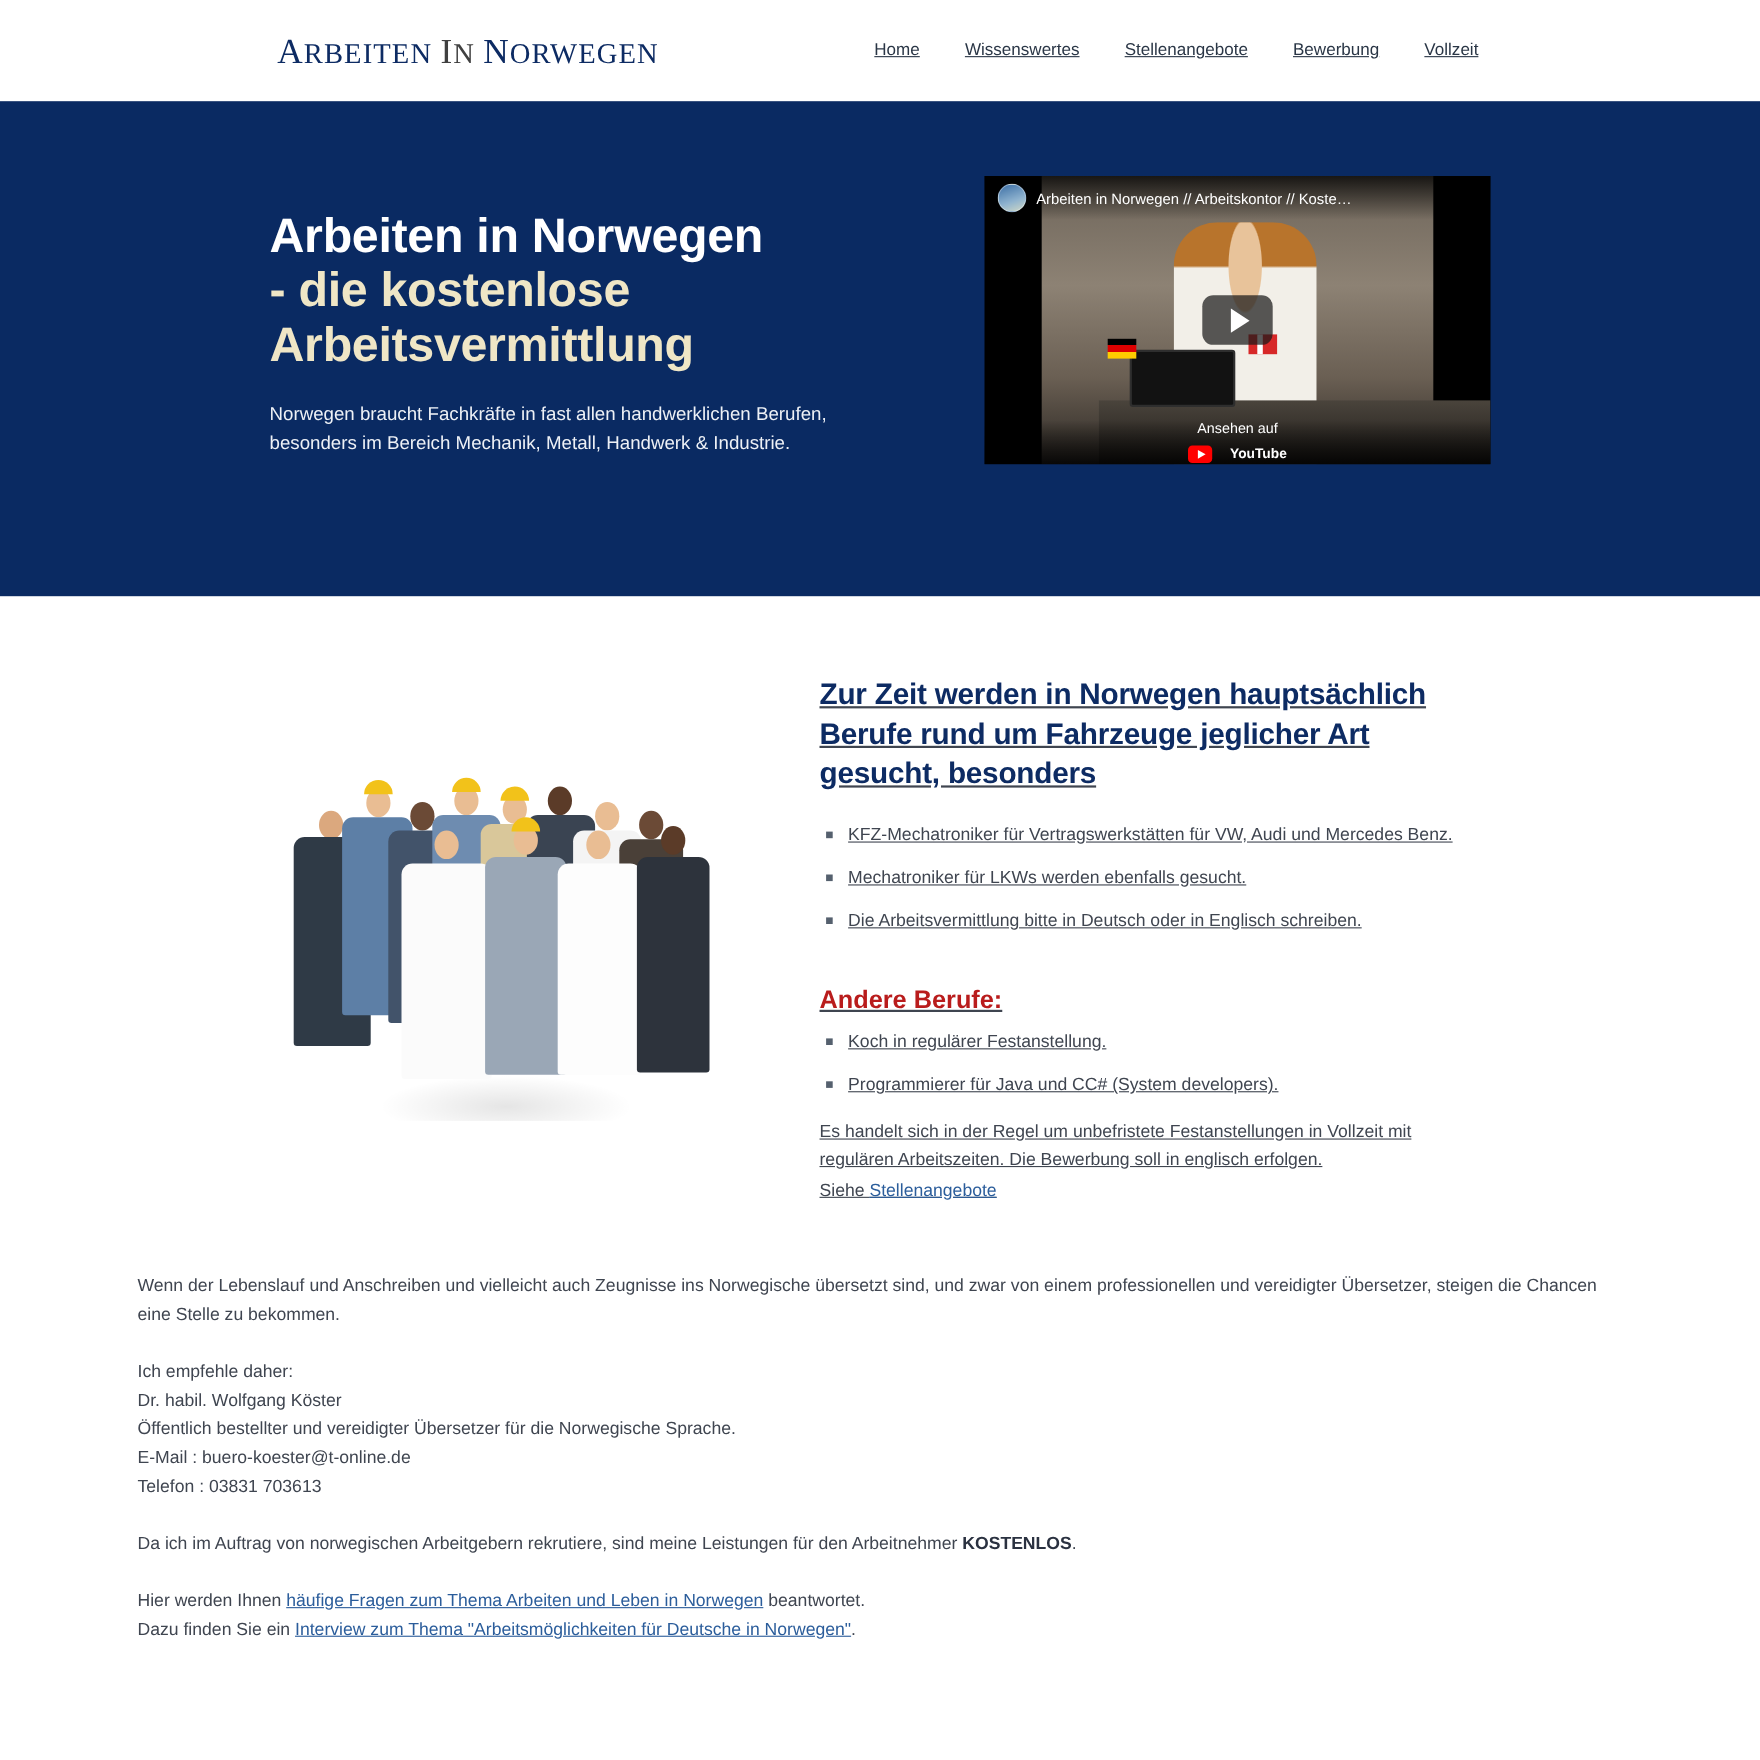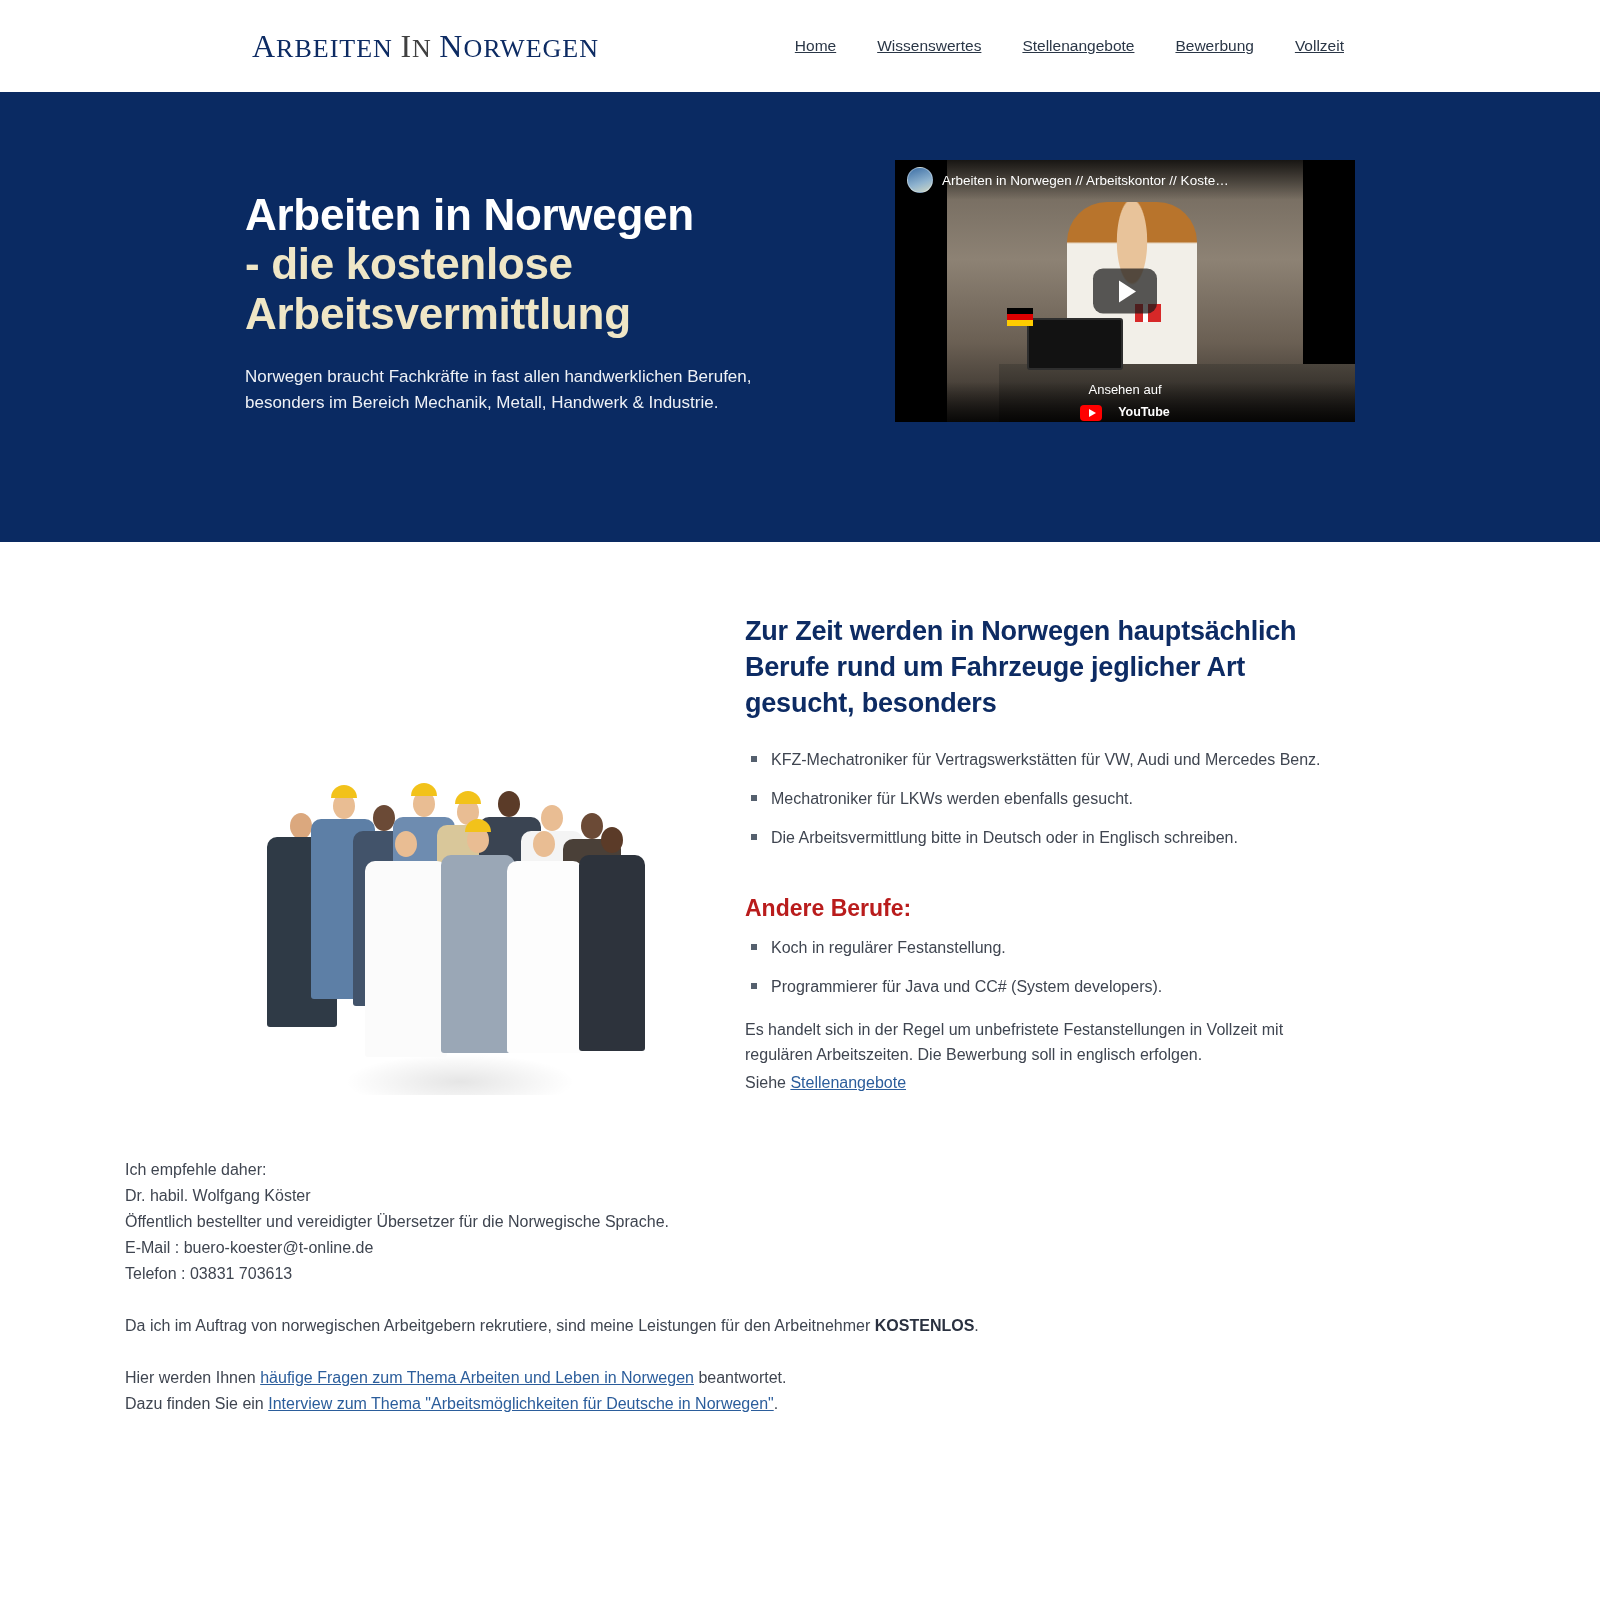--- a/index.html
+++ b/index.html
@@ -162,21 +162,21 @@
     display: inline-flex; align-items: center; justify-content: center;
   }
   .yt-mark::after {
     content: ""; border-left: 7px solid #fff;
     border-top: 4.5px solid transparent; border-bottom: 4.5px solid transparent;
     margin-left: 2px;
   }
 
   
   .main { width: 1110px; margin: 0 auto; padding: 70px 0 0 0; }
-  .cols { display: flex; gap: 70px; align-items: flex-end; }
+  .cols { display: flex; gap: 70px; align-items: center; text-decoration: underline; }
 
   .people { width: 430px; flex: none; height: 330px; position: relative; }
   .people-img {
     position: absolute; inset: 0;
     background:
       radial-gradient(ellipse 38% 12% at 50% 96%, rgba(0,0,0,.10), transparent 70%);
   }
   .p { position: absolute; border-radius: 10px 10px 3px 3px; }
   .head { position: absolute; width: 22px; height: 26px; border-radius: 50%; background: #e9bd93; }
   .hat  { position: absolute; width: 26px; height: 13px; border-radius: 13px 13px 0 0; }
@@ -340,20 +340,21 @@
 
         <p class="body">Es handelt sich in der Regel um unbefristete Festanstellungen in Vollzeit mit regulären Arbeitszeiten. Die Bewerbung soll in englisch erfolgen.</p>
         <p class="body" style="margin-top:2px;">
           <span>Siehe </span><a href="#" class="inline">Stellenangebote</a>
         </p>
       </div>
     </div>
   </div>
 
   <div class="lower">
+    <p>Wenn der Lebenslauf und Anschreiben und vielleicht auch Zeugnisse ins Norwegische übersetzt sind, und zwar von einem professionellen und vereidigter Übersetzer, steigen die Chancen eine Stelle zu bekommen.</p>
 
     <p>
       <span class="tight">Ich empfehle daher:</span><br>
       <span>Dr. habil. Wolfgang Köster</span><br>
       <span>Öffentlich bestellter und vereidigter Übersetzer für die Norwegische Sprache.</span><br>
       <span>E-Mail : buero-koester@t-online.de</span><br>
       <span>Telefon : 03831 703613</span>
     </p>
 
     <p>

